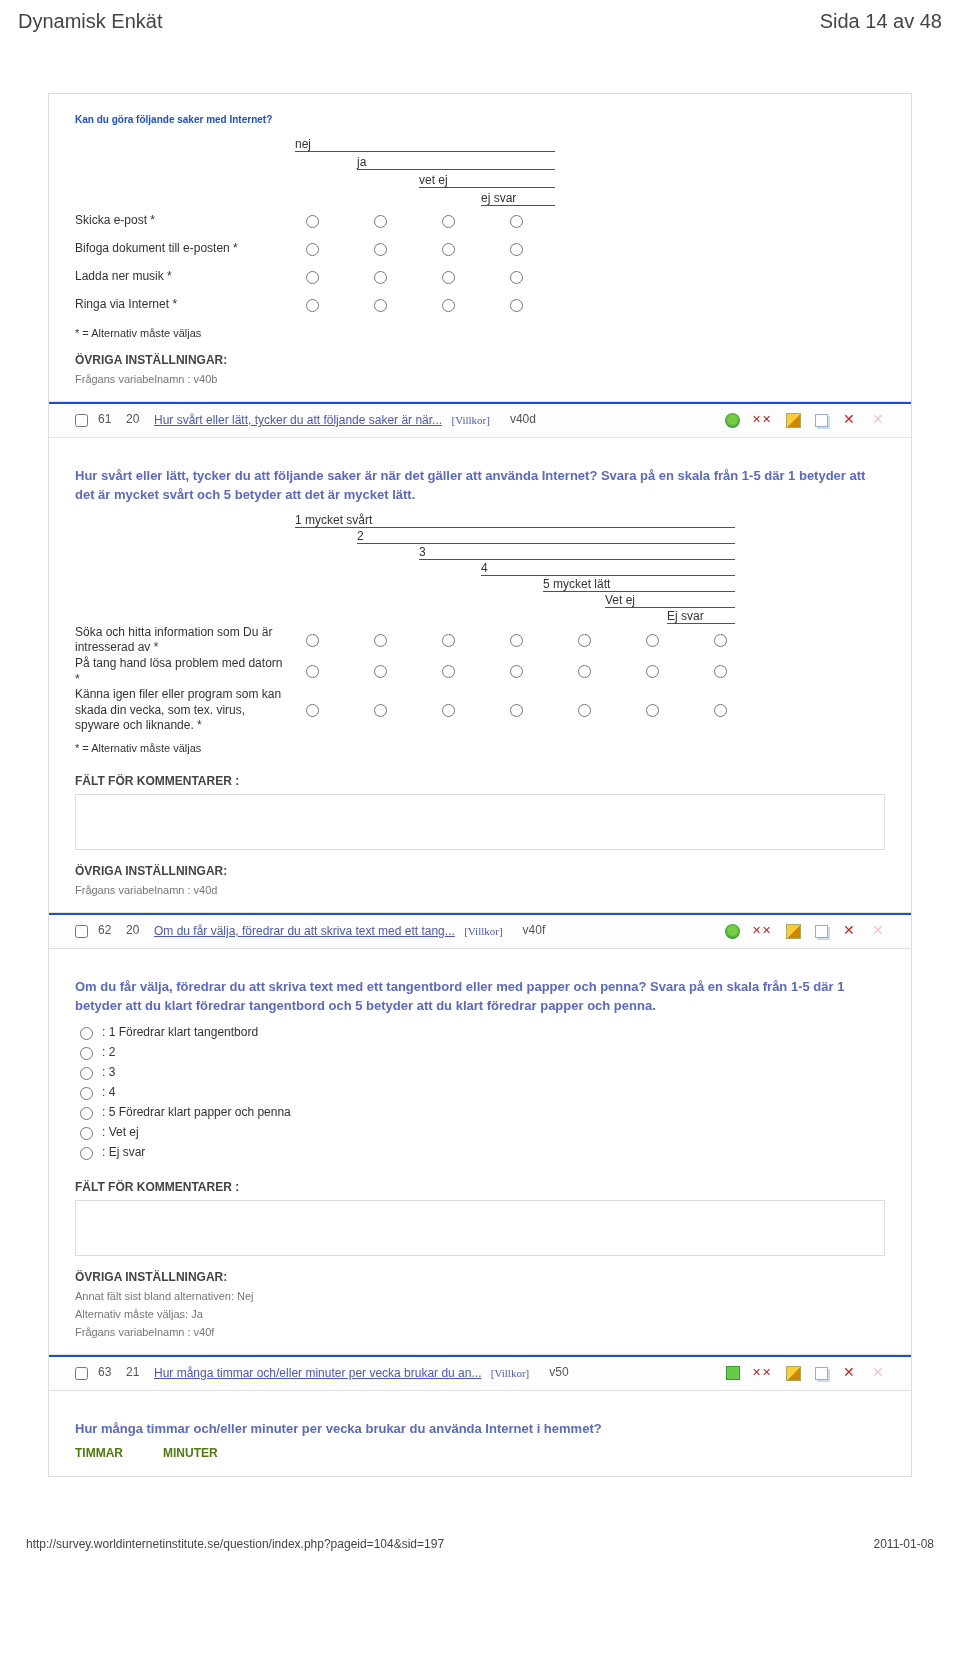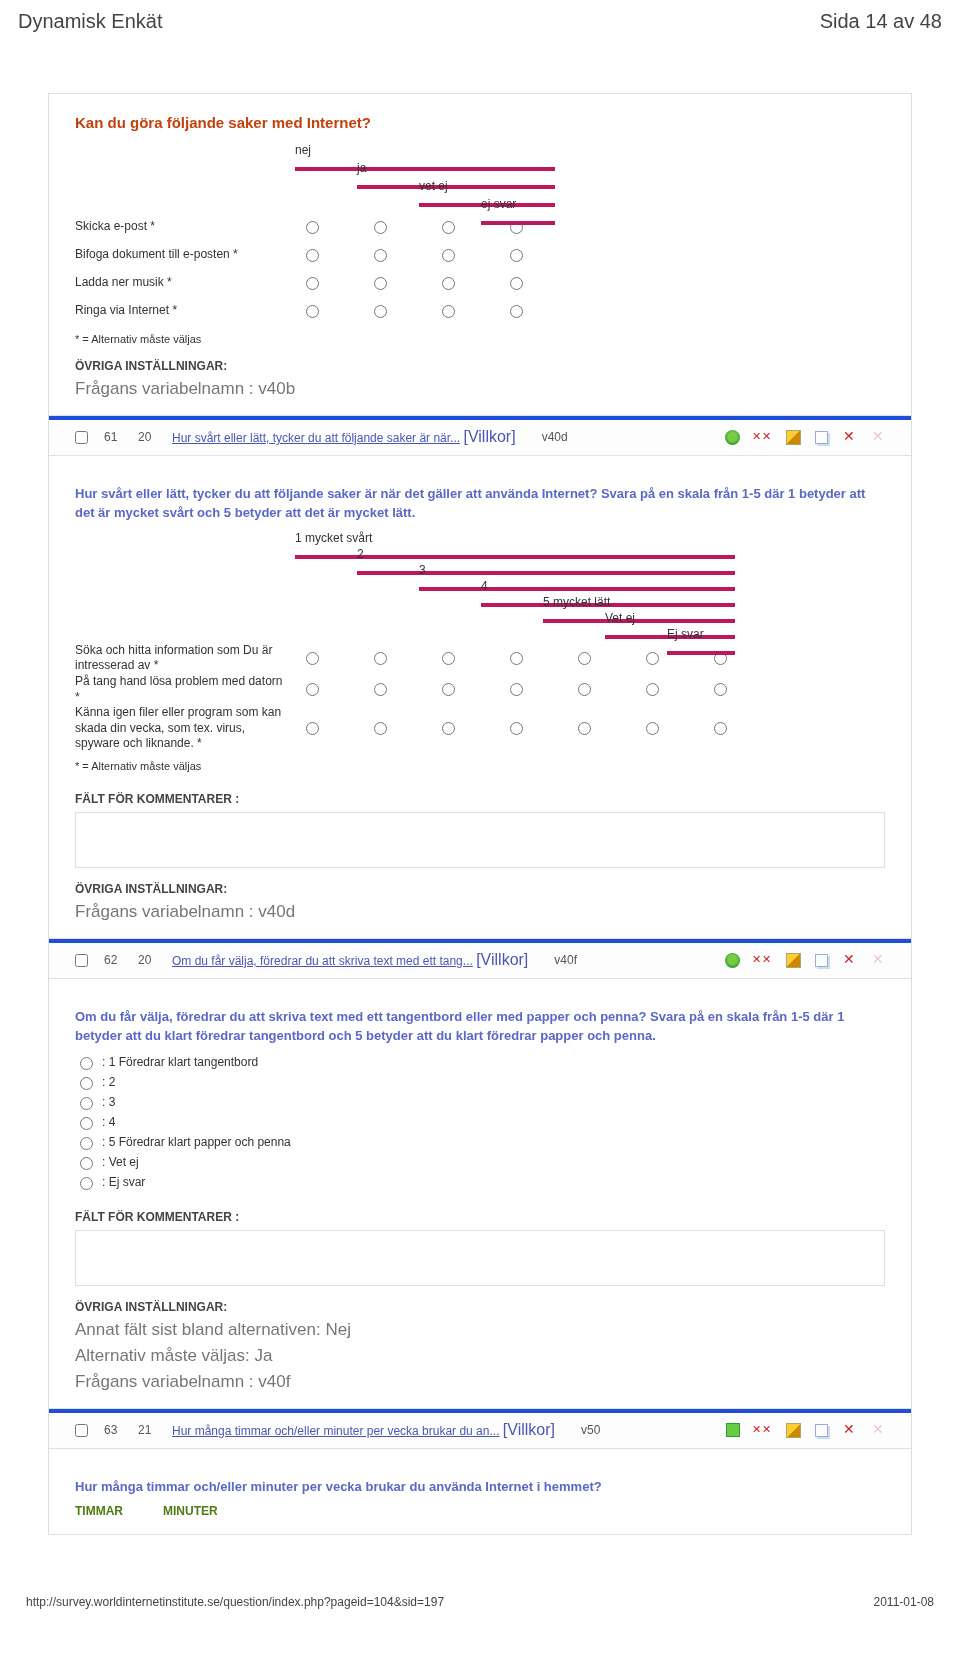--- a/index.html
+++ b/index.html
@@ -23,23 +23,23 @@
   .main-frame {
     border: 1px solid #ddd;
     margin: 0 30px;
     padding: 0;
   }
   .section {
     padding: 14px 26px 16px 26px;
     border-bottom: 1px solid #e0e0e0;
   }
   .q-title {
-    color: #c2410c;
+    color: #1d4ed8;
     font-weight: bold;
-    font-size: 15px;
+    font-size: 10px;
     margin: 6px 0 12px 0;
   }
   .q-prompt {
     color: #5a68c7;
     font-weight: bold;
     font-size: 13px;
     margin: 14px 0 8px 0;
     line-height: 1.5;
   }
   .q-sub {
@@ -50,22 +50,22 @@
   }
   
   .stair-headers {
     position: relative;
     height: 70px;
     margin-left: 220px;
     font-size: 12px;
   }
   .stair-headers .sh {
     position: absolute;
-    border-bottom: 4px solid #be185d;
-    padding-bottom: 10px;
+    border-bottom: 1px solid #be185d;
+    padding-bottom: 0;
     white-space: nowrap;
   }
   .matrix-row {
     display: flex;
     align-items: center;
     min-height: 28px;
     font-size: 12px;
   }
   .matrix-row .label {
     width: 210px;
@@ -88,49 +88,50 @@
     font-size: 11px;
     margin-top: 8px;
   }
   .settings-head {
     font-weight: bold;
     font-size: 12px;
     margin-top: 14px;
     color: #444;
   }
   .settings-line {
-    font-size: 17px;
+    font-size: 11px;
     color: #777;
     margin-top: 6px;
   }
   
   .q-bar {
     display: flex;
-    align-items: center;
     padding: 8px 26px;
     border-bottom: 1px solid #e0e0e0;
-    border-top: 4px solid #1d4ed8;
-    font-size: 12px;
-    gap: 10px;
+    border-top: 2px solid #1d4ed8;
+    font-size: 12px;
+    gap: 4px;
     background: #fdfdfd;
   }
   .q-bar input[type=checkbox] {
     margin: 0 6px 0 0;
   }
   .q-bar .num { width: 24px; color: #555; }
   .q-bar .link {
     color: #4a57b5;
     text-decoration: underline;
     cursor: pointer;
     max-width: 320px;
     line-height: 1.4;
   }
   .q-bar .cond {
     color: #4a57b5;
-    font-size: 16px;
+    font-size: 11px;
+    margin-left: 6px;
+    font-family: Liberation Serif, serif;
   }
   .q-bar .code { margin-left: 16px; color: #555; }
   .q-bar .icons {
     margin-left: auto;
     display: flex;
     gap: 14px;
     align-items: center;
   }
   .ic {
     width: 15px;

